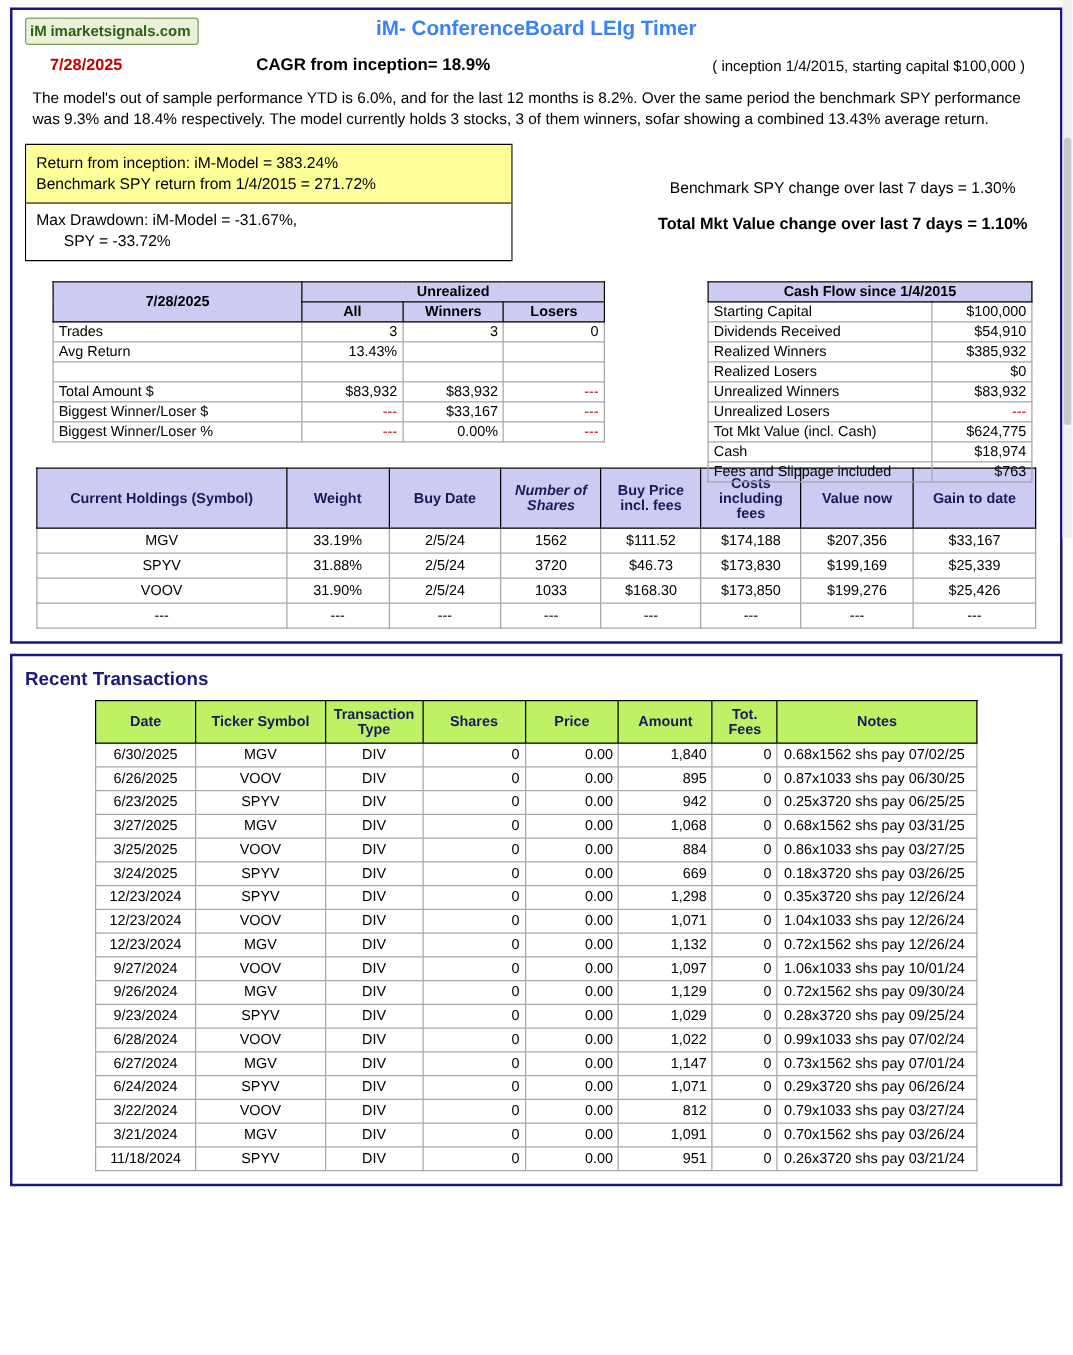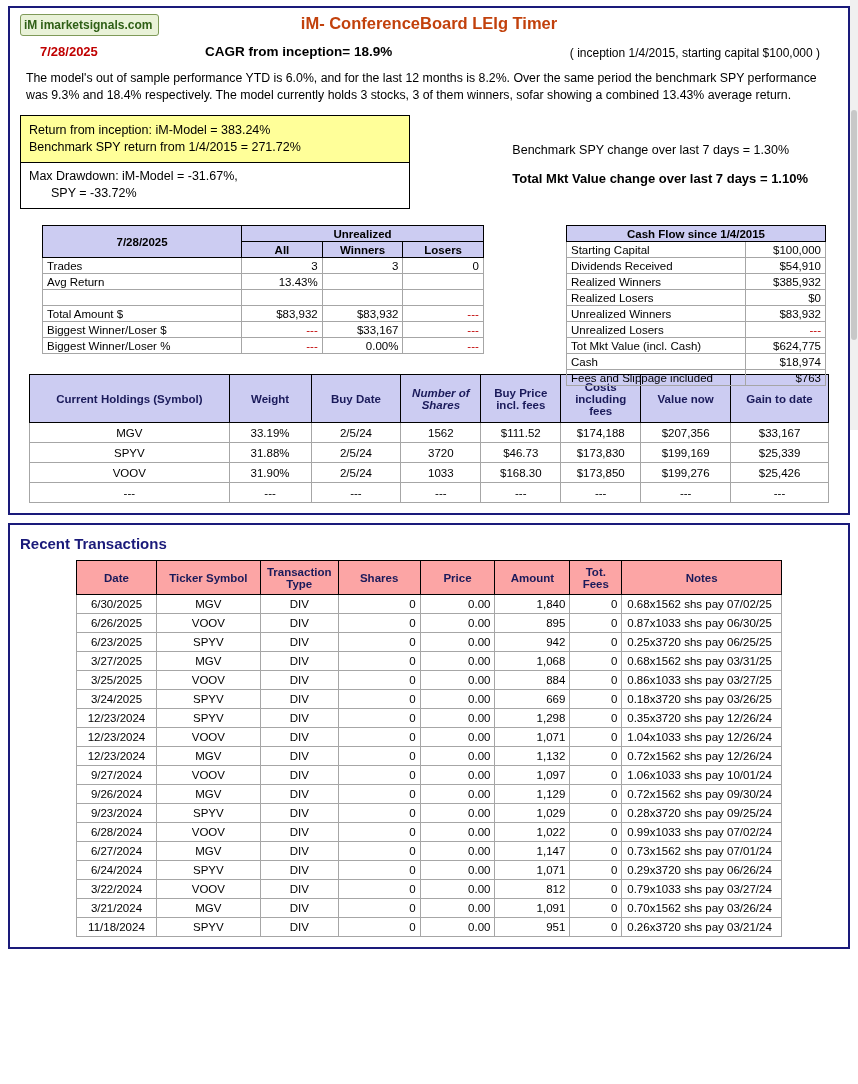--- a/index.html
+++ b/index.html
@@ -56,21 +56,21 @@
     font-size: 12px;
     color: #2f5f16;
     font-weight: bold;
   }
   .title {
     position: absolute;
     left: 0; right: 0;
     text-align: center;
     font-size: 16.5px;
     font-weight: bold;
-    color: #c2410c;
+    color: #3b82f6;
     top: 0px;
   }
   .row2 {
     position: relative;
     height: 20px;
     margin-top: 4px;
   }
   .date-red {
     color: #c00000;
     font-weight: bold;
@@ -119,23 +119,23 @@
   .retbox .white {
     background: #ffffff;
     padding: 5px 8px 6px 8px;
   }
   .retline {
     font-size: 12.5px;
     line-height: 17px;
   }
   .right-stats {
     position: absolute;
-    right: 30px;
+    right: 16px;
     top: 28px;
-    text-align: left;
+    text-align: center;
   }
   .right-stats .l1 {
     font-size: 12.5px;
     margin-bottom: 14px;
   }
   .right-stats .l2 {
     font-size: 13px;
     font-weight: bold;
   }
   
@@ -206,21 +206,21 @@
     font-weight: bold;
     color: #1a1a7a;
     margin: 2px 0 8px 0;
   }
   table.trans {
     width: 706px;
     margin: 0 auto;
     font-size: 11.5px;
   }
   table.trans th {
-    background: #fca5a5;
+    background: #bef264;
     border: 1px solid #000;
     font-weight: bold;
     text-align: center;
     height: 34px;
     color:#1a1a5a;
   }
   table.trans td {
     border: 1px solid #a6a6a6;
     height: 19px;
   }

